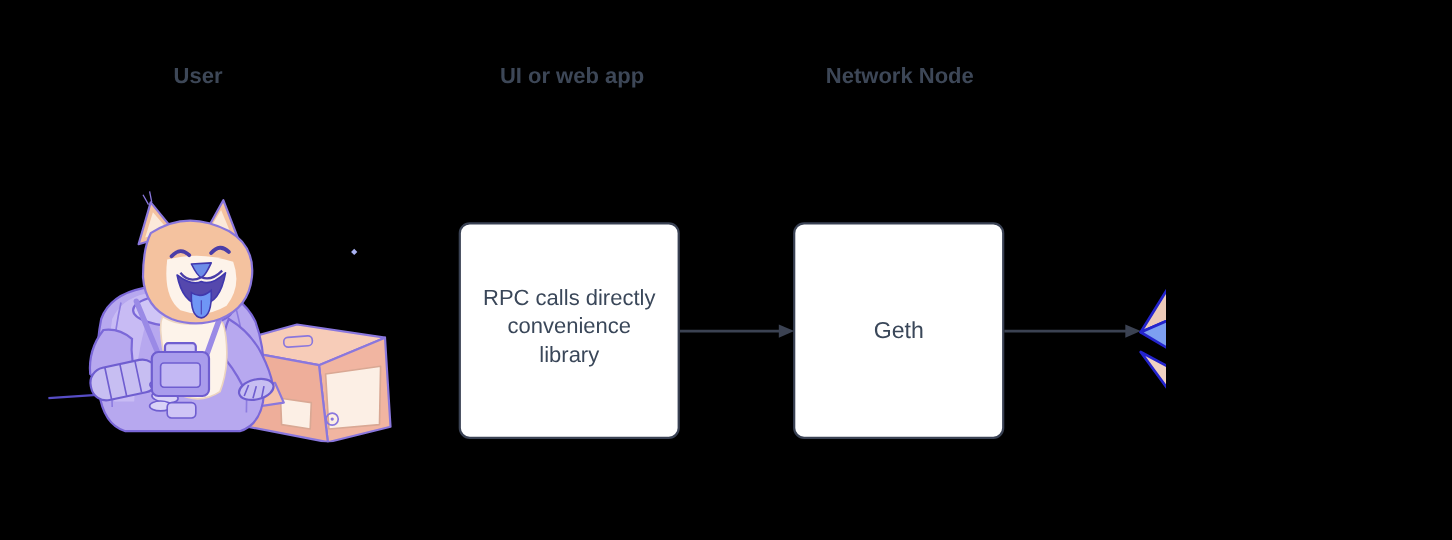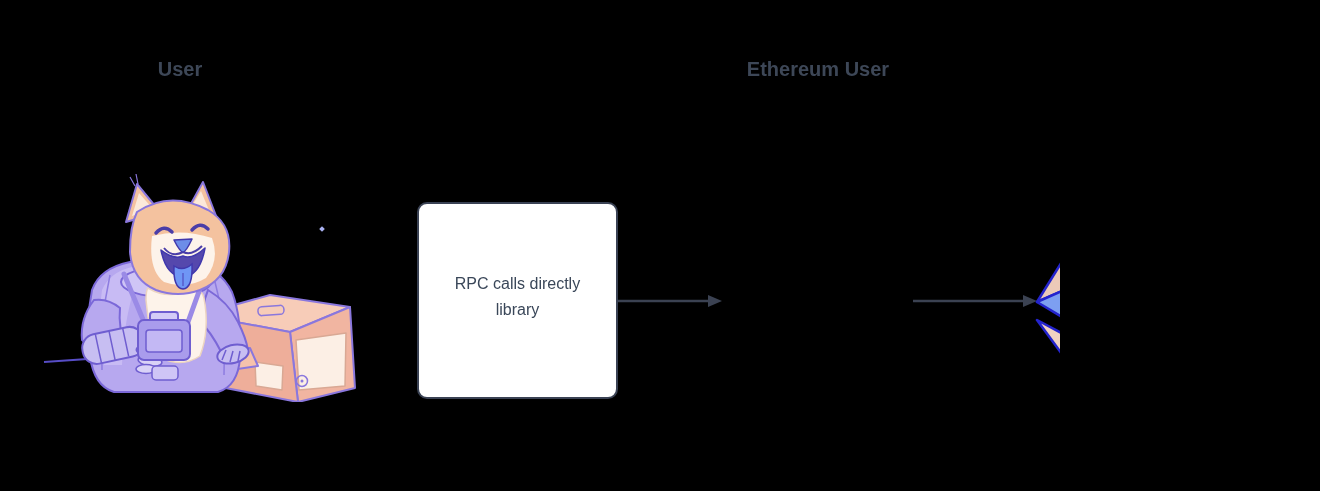--- a/index.html
+++ b/index.html
@@ -10,34 +10,35 @@
   }
   .col-label{
     position:absolute;top:57px;transform:translateX(-50%);
     color:#3d4757;font-weight:bold;font-size:20px;line-height:24px;white-space:nowrap;
   }
   .flow-box{
     position:absolute;background:#ffffff;border:2.5px solid #3a4254;border-radius:10px;
     box-sizing:border-box;display:flex;flex-direction:column;align-items:center;justify-content:center;
     text-align:center;color:#3a4759;
   }
-  #box-webapp{left:417px;top:202px;width:201px;height:197px;font-size:16px;line-height:26px;padding-bottom:8px;}
+  #box-webapp{left:417px;top:202px;width:201px;height:197px;font-size:20px;line-height:26px;padding-bottom:8px;}
   #box-node{left:721px;top:202px;width:192px;height:197px;font-size:21px;}
   .arrow{position:absolute;height:18px;}
   #arrow-1{left:617px;top:292px;width:106px;}
   #arrow-2{left:912px;top:292px;width:126px;}
   .illus{position:absolute;}
 </style>
 </head>
 <body>
 
 <div class="stage">
 
   <div class="col-label" style="left:180px">User</div>
-  <div class="col-label" style="left:818px">Ethereum User</div>
+  <div class="col-label" style="left:520px">UI or web app</div>
+  <div class="col-label" style="left:818px">Network Node</div>
 
   <svg class="illus" style="left:40px;top:140px" width="330" height="262" viewBox="0 0 330 262">
 
     <path d="M4 222 L62 218" stroke="#574dc6" stroke-width="2" fill="none"></path>
 
     <g stroke-linejoin="round">
       <polygon points="158,175 230,155 310,167 250,192" fill="#f7ccb8" stroke="#8a77dd" stroke-width="2"></polygon>
       <polygon points="250,192 310,167 315,248 258,262" fill="#f1b5a1" stroke="#8a77dd" stroke-width="2"></polygon>
       <polygon points="158,175 250,192 258,262 170,245" fill="#eeae9a" stroke="#8a77dd" stroke-width="2"></polygon>
       <polygon points="256,200 306,193 305,246 259,250" fill="#fcefe5" stroke="#d9a894" stroke-width="1.5"></polygon>
@@ -93,28 +94,32 @@
       <path d="M143 133 L143 146" stroke="#4a3fb5" stroke-width="1"></path>
       <path d="M124 108 Q132 118 143 112 M162 106 Q152 116 143 112" stroke="#4a3da8" stroke-width="2" fill="none"></path>
       <path d="M134 100 L152 99 Q146 112 143 112 Q140 112 134 100 Z" fill="#6d8de8" stroke="#4038ad" stroke-width="1.5" stroke-linejoin="round"></path>
     </g>
 
     <rect x="280" y="87" width="4" height="4" fill="#aab2f2" transform="rotate(45 282 89)"></rect>
   </svg>
 
   <div class="flow-box" id="box-webapp">
     <div>RPC calls directly</div>
+    <div>convenience</div>
     <div>library</div>
   </div>
 
   <svg class="arrow" id="arrow-1" viewBox="0 0 106 18">
     <line x1="1" y1="9" x2="92" y2="9" stroke="#3b4252" stroke-width="2.5"></line>
     <polygon points="91,3 91,15 105,9" fill="#3b4252"></polygon>
   </svg>
 
+  <div class="flow-box" id="box-node">
+    <div>Geth</div>
+  </div>
 
   <svg class="arrow" id="arrow-2" viewBox="0 0 126 18">
     <line x1="1" y1="9" x2="112" y2="9" stroke="#3b4252" stroke-width="2.5"></line>
     <polygon points="111,3 111,15 125,9" fill="#3b4252"></polygon>
   </svg>
 
   <svg class="illus" style="left:1027px;top:140px" width="208" height="318" viewBox="0 0 208 318">
     <g stroke="#2424cd" stroke-width="2.5" stroke-linejoin="round">
       <polygon points="104,10 10,162 104,121" fill="#eccab8"></polygon>
       <polygon points="104,10 198,162 104,121" fill="#b4fdf2"></polygon>

